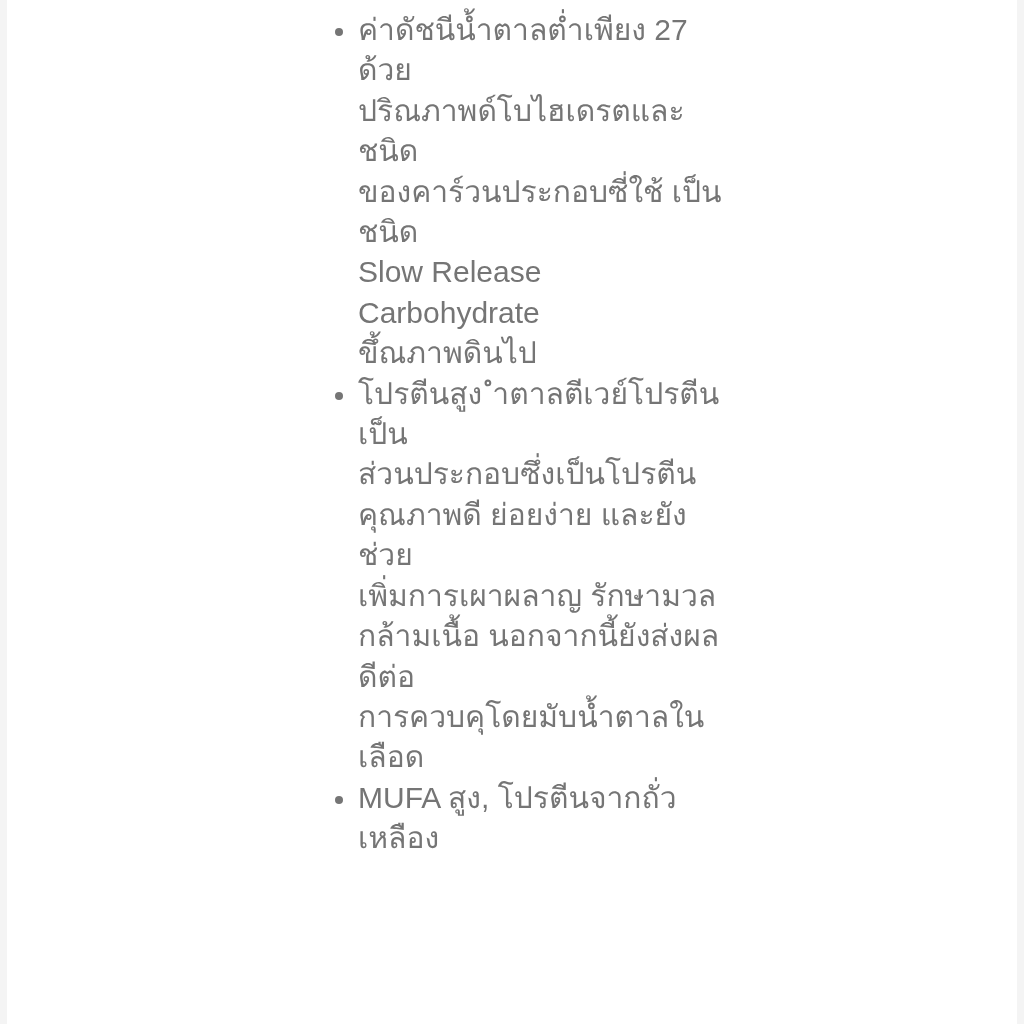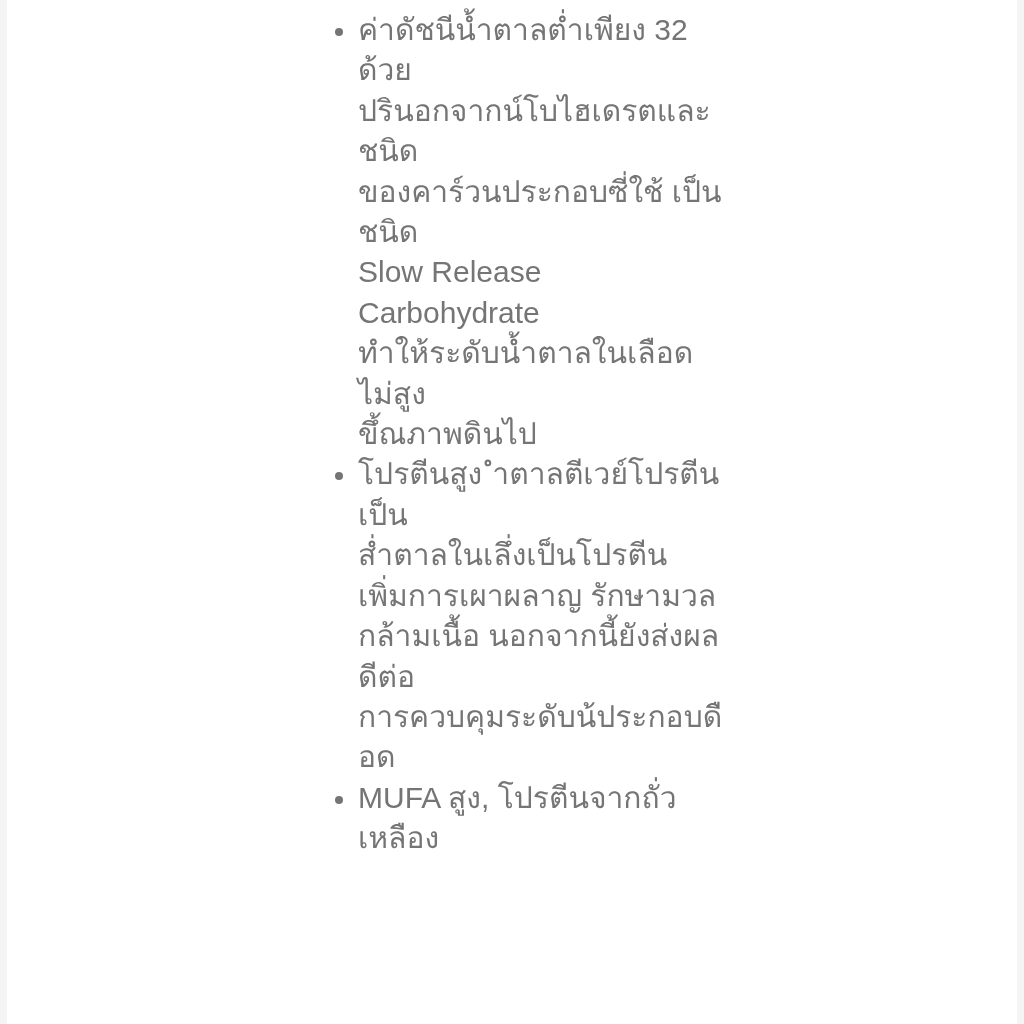--- a/index.html
+++ b/index.html
@@ -53,34 +53,34 @@
 </head>
 <body>
 
 <div class="edge-bar left"></div>
 <div class="edge-bar right"></div>
 
 <div class="text-column">
   <ul class="bullet-list">
 
     <li>
-      <div class="line">ค่าดัชนีน้ำตาลต่ำเพียง 32 ด้วย</div>
-      <div class="line">ปรินอกจากน์โบไฮเดรตและชนิด</div>
+      <div class="line">ค่าดัชนีน้ำตาลต่ำเพียง 27 ด้วย</div>
+      <div class="line">ปริณภาพด์โบไฮเดรตและชนิด</div>
       <div class="line">ของคาร์วนประกอบซี่ใช้ เป็นชนิด</div>
       <div class="line">Slow Release  Carbohydrate</div>
-      <div class="line">ทำให้ระดับน้ำตาลในเลือดไม่สูง</div>
       <div class="line">ขึ้ณภาพดินไป</div>
     </li>
 
     <li>
       <div class="line">โปรตีนสูง ำตาลตีเวย์โปรตีนเป็น</div>
-      <div class="line">ส่ำตาลในเลึ่งเป็นโปรตีน</div>
+      <div class="line">ส่วนประกอบซึ่งเป็นโปรตีน</div>
+      <div class="line">คุณภาพดี ย่อยง่าย และยังช่วย</div>
       <div class="line">เพิ่มการเผาผลาญ รักษามวล</div>
       <div class="line">กล้ามเนื้อ นอกจากนี้ยังส่งผลดีต่อ</div>
-      <div class="line">การควบคุมระดับน้ประกอบดือด</div>
+      <div class="line">การควบคุโดยมับน้ำตาลในเลือด</div>
     </li>
 
     <li>
       <div class="line">MUFA สูง, โปรตีนจากถั่วเหลือง</div>
 
     </li>
 
   </ul>
 </div>
 

